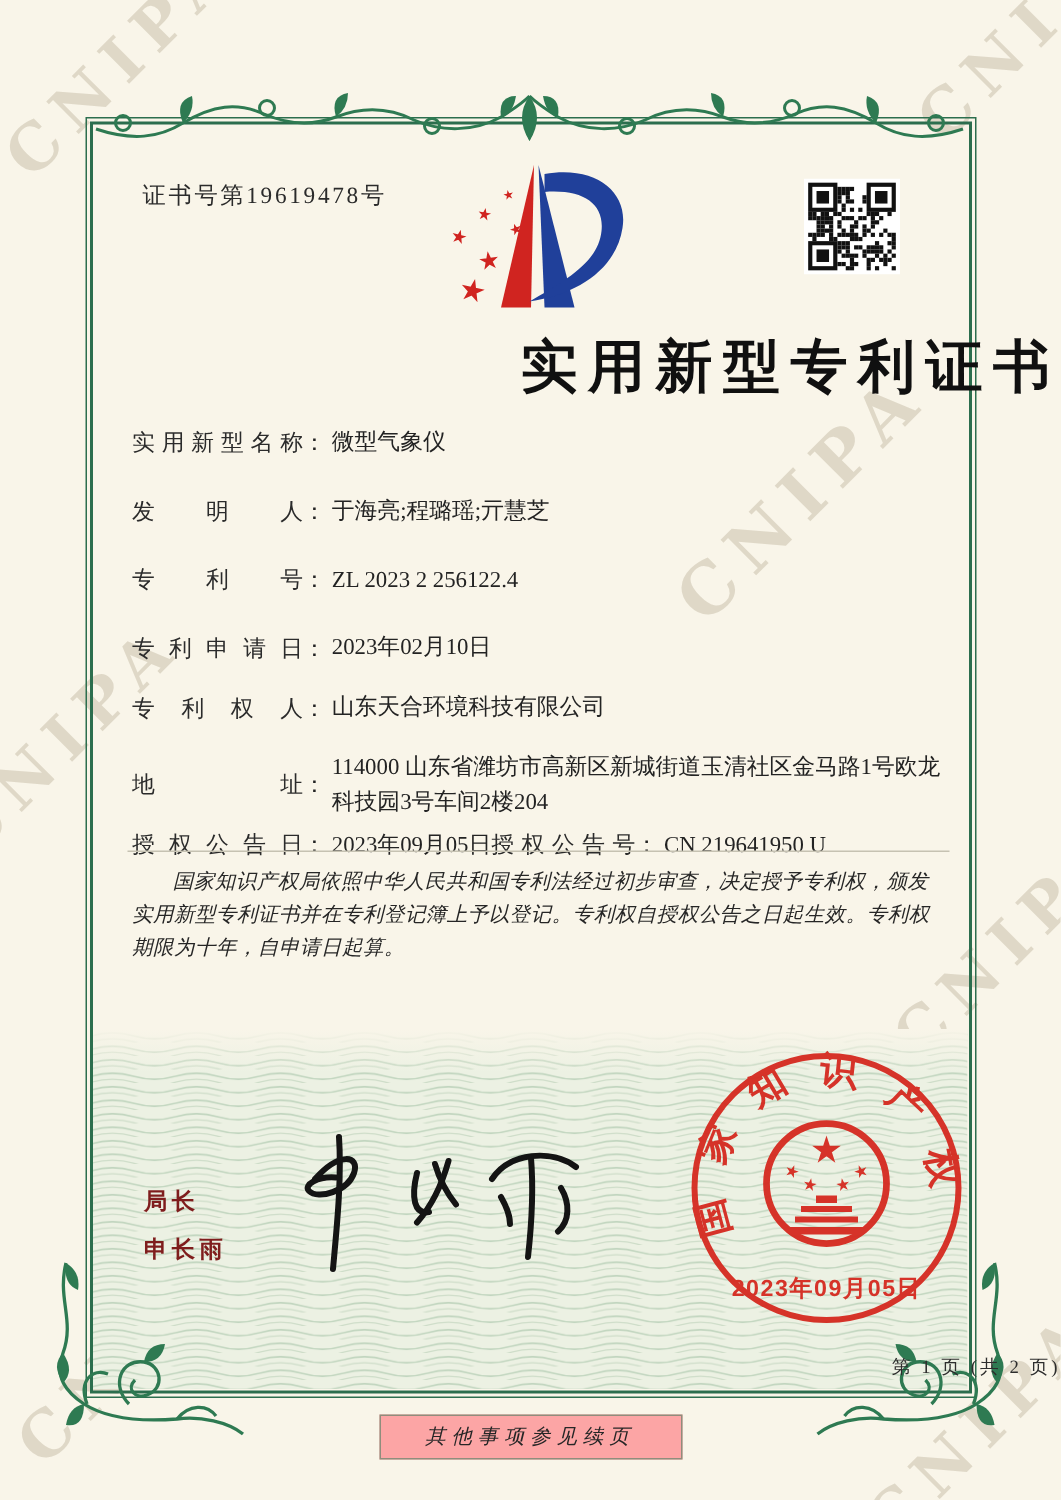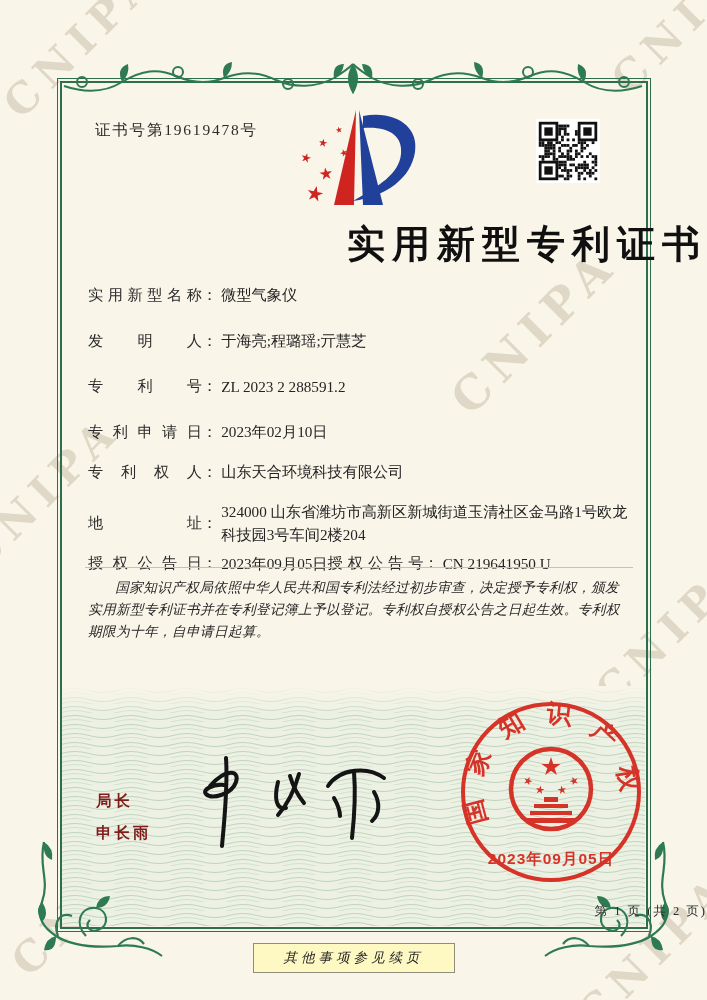--- a/index.html
+++ b/index.html
@@ -65,21 +65,21 @@
   }
   .signer div{margin-bottom:11px;}
   .sig{position:absolute;left:182px;top:748px;}
   .seal{position:absolute;left:455px;top:697px;}
   .page-num{
     position:absolute;left:0;right:0;top:903px;text-align:right;
     font-size:12.5px;letter-spacing:2px;color:#2d2d2d;
   }
   .footer-box{
     position:absolute;left:50%;top:943px;transform:translateX(-50%);
-    border:1px solid #8f8d7c;background:#fef9c3;
+    border:1px solid #8f8d7c;background:#fca5a5;
     padding:5px 30px;font-size:13.5px;font-style:italic;
     letter-spacing:4px;color:#262626;white-space:nowrap;
   }
 </style>
 </head>
 <body>
 
 <div class="wm" style="left:-18px;top:16px;">CNIPA</div>
 <div class="wm" style="left:590px;top:-8px;">CNIPA</div>
 <div class="wm" style="left:428px;top:304px;font-size:46px;">CNIPA</div>
@@ -316,36 +316,36 @@
       <span class="val">微型气象仪</span>
     </div>
     <div class="row">
       <span class="lab">发明人</span>
       <span class="colon">：</span>
       <span class="val">于海亮;程璐瑶;亓慧芝</span>
     </div>
     <div class="row">
       <span class="lab">专利号</span>
       <span class="colon">：</span>
-      <span class="val">ZL 2023 2 288591.2</span>
+      <span class="val">ZL 2023 2 256122.4</span>
     </div>
     <div class="row tight">
       <span class="lab">专利申请日</span>
       <span class="colon">：</span>
       <span class="val">2023年02月10日</span>
     </div>
     <div class="row tight">
       <span class="lab">专利权人</span>
       <span class="colon">：</span>
       <span class="val">山东天合环境科技有限公司</span>
     </div>
     <div class="row addr">
       <span class="lab">地址</span>
       <span class="colon">：</span>
-      <span class="val">324000 山东省潍坊市高新区新城街道玉清社区金马路1号欧龙科技园3号车间2楼204</span>
+      <span class="val">114000 山东省潍坊市高新区新城街道玉清社区金马路1号欧龙科技园3号车间2楼204</span>
     </div>
     <div class="row">
       <span class="lab">授权公告日</span>
       <span class="colon">：</span>
       <span class="val">2023年09月05日</span>
       <span class="pair2">
         <span class="lab">授权公告号</span>
         <span class="colon">：</span>
         <span class="val">CN 219641950 U</span>
       </span>

